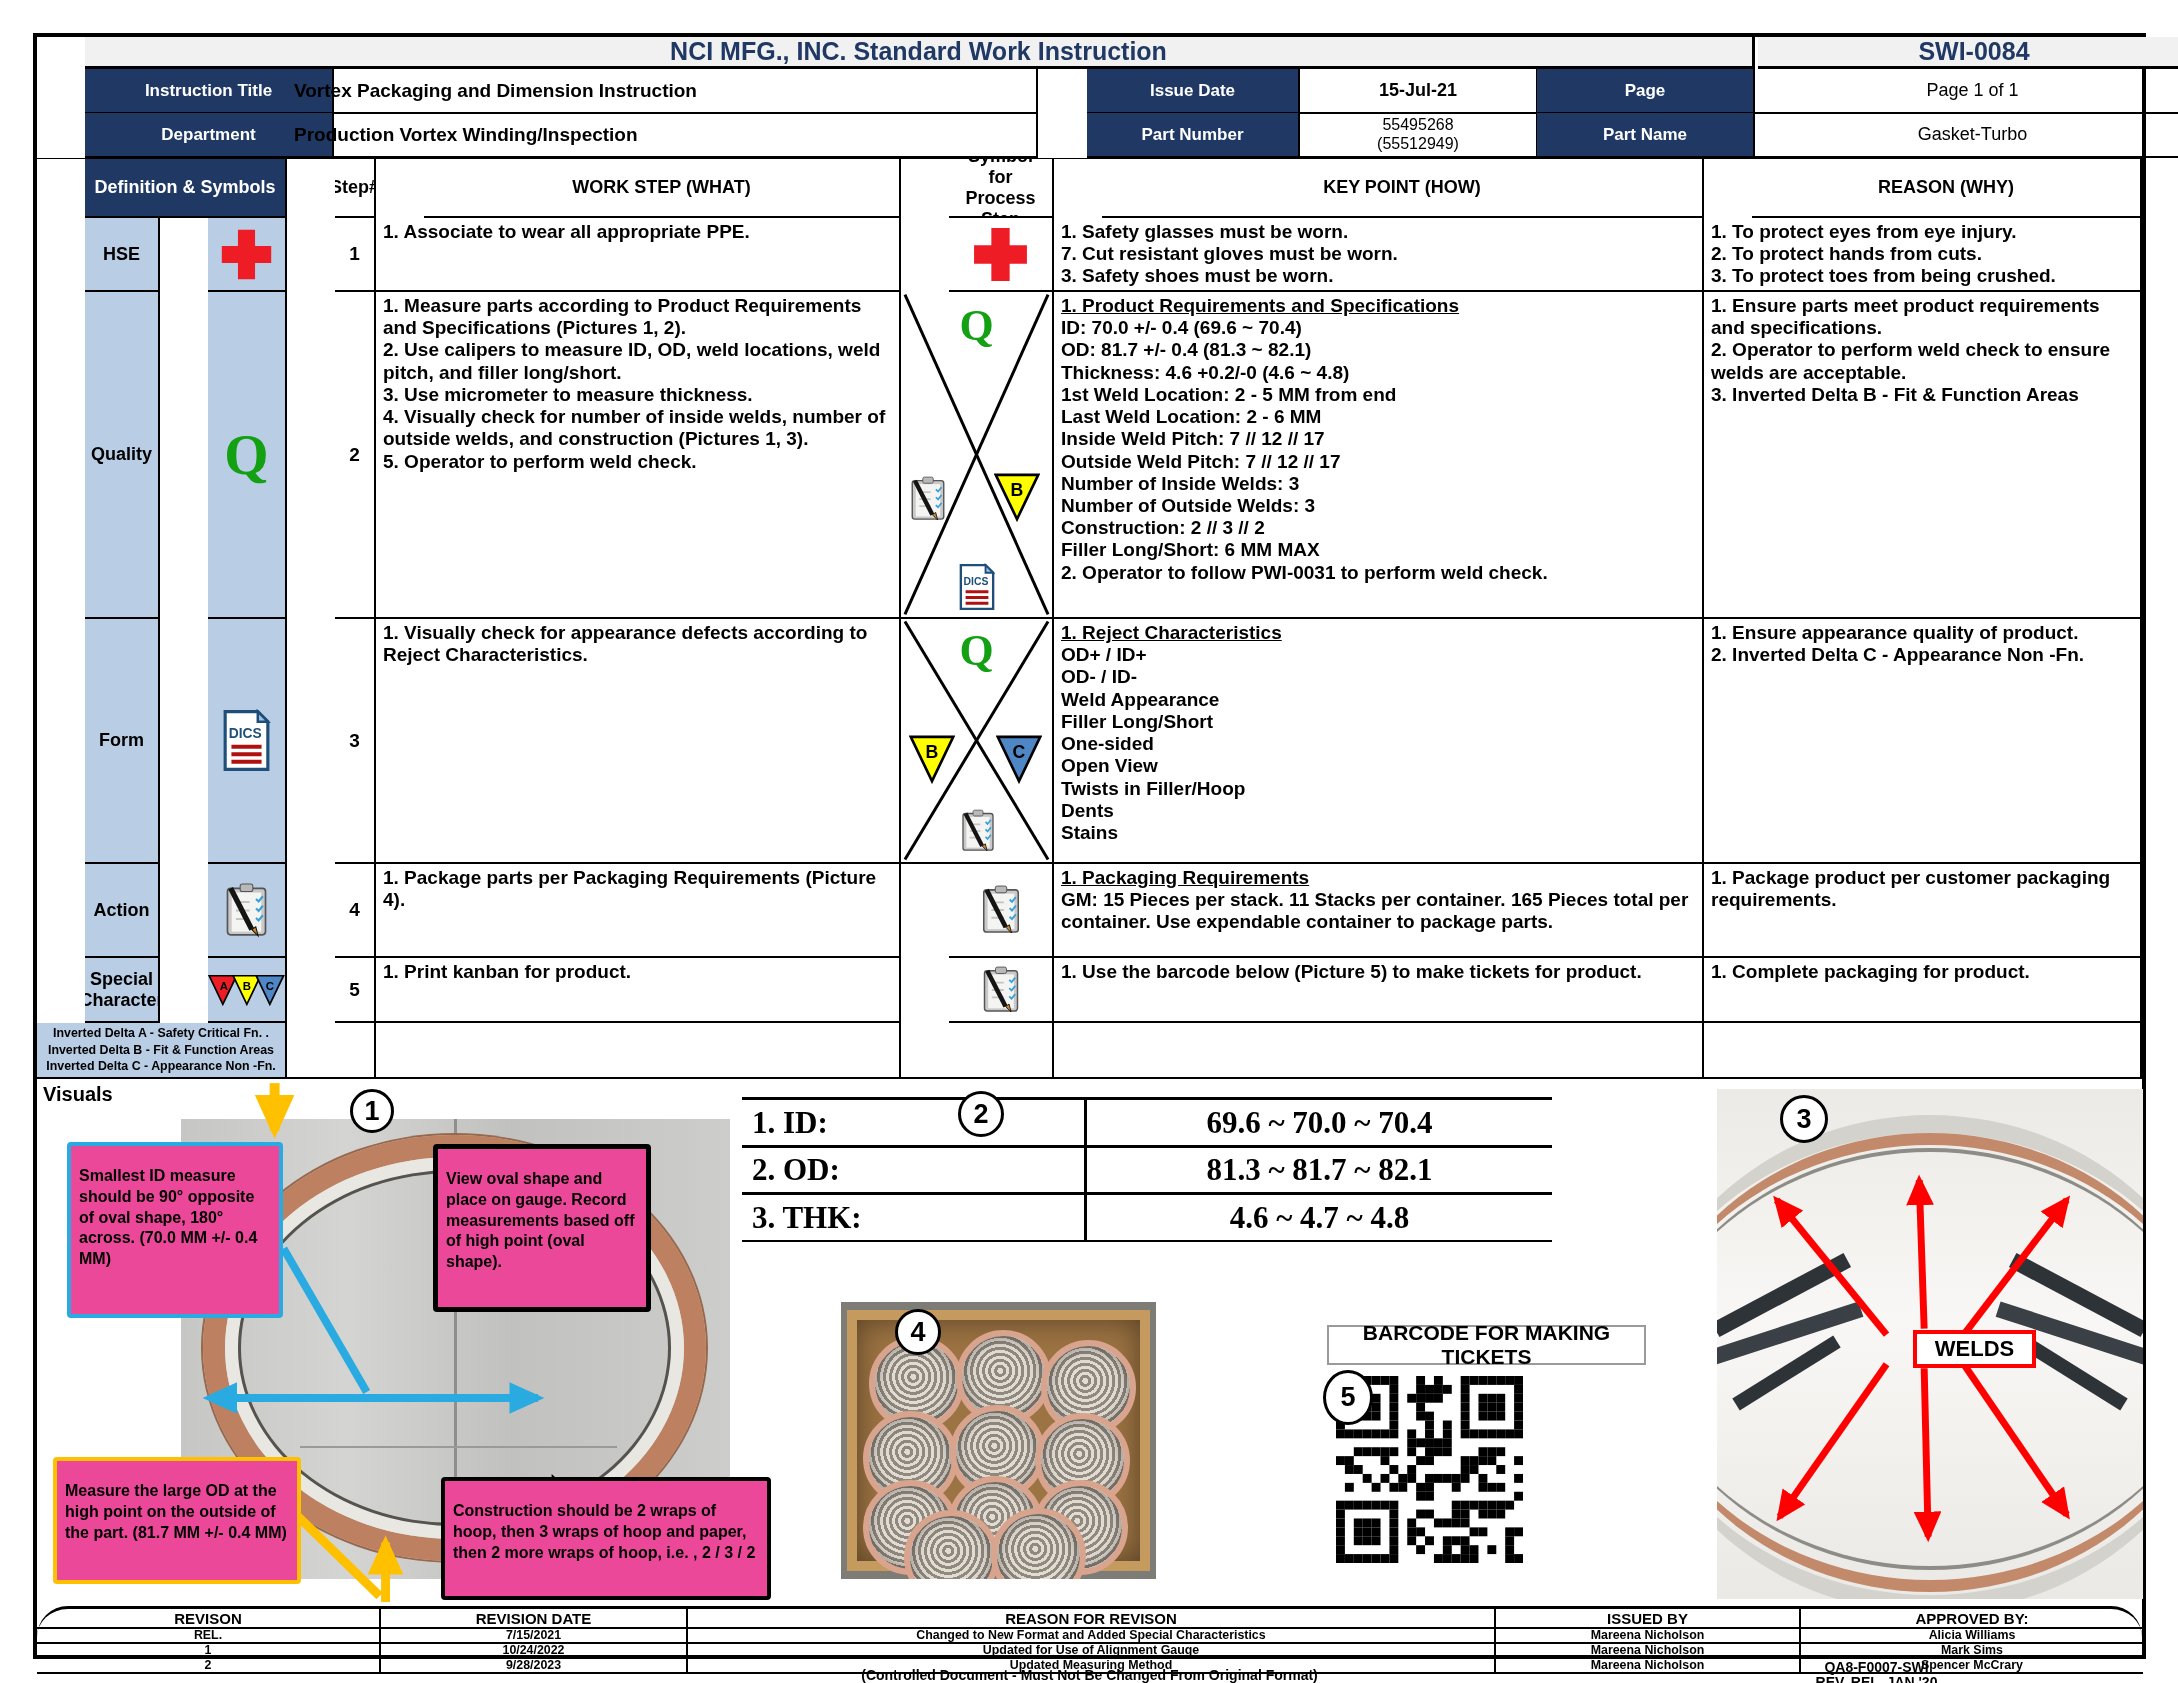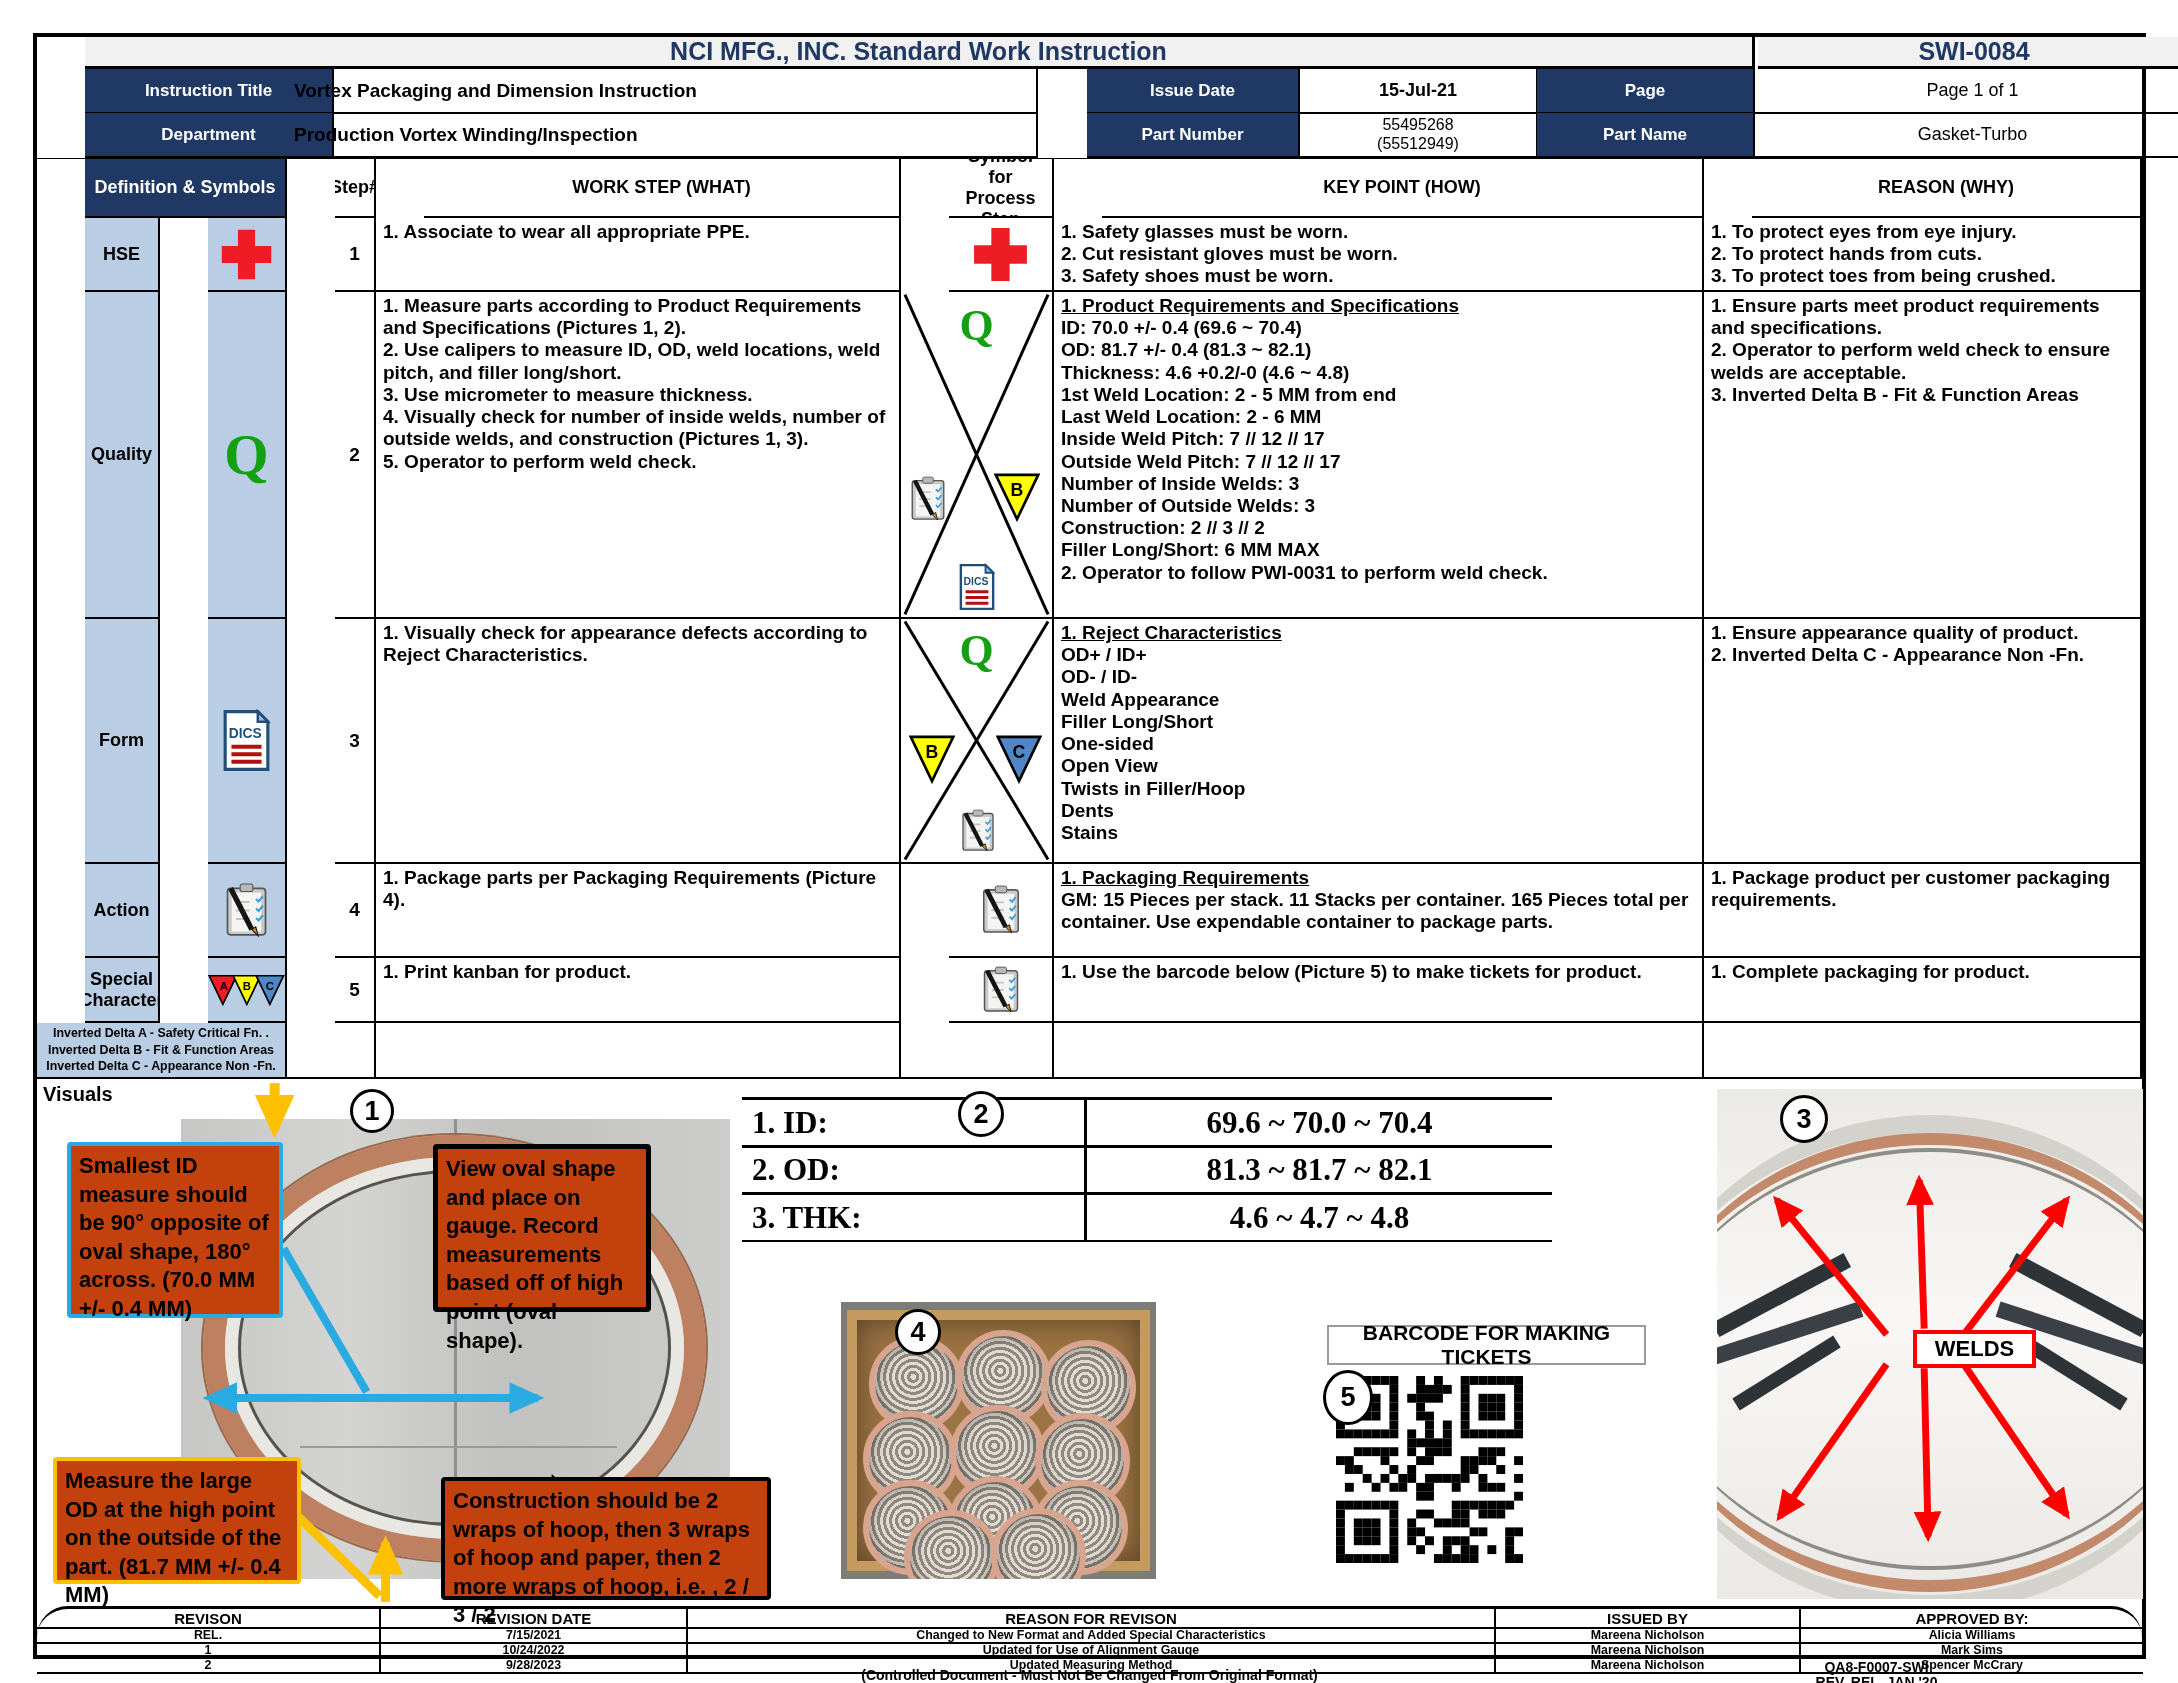--- a/index.html
+++ b/index.html
@@ -30,21 +30,21 @@
   .khead{text-decoration:underline;}
   .deflabel{font-size:18px;font-weight:bold;}
   .defs-small{font-size:12.4px;font-weight:bold;line-height:1.35;padding:2px 4px;text-align:center;}
   .qletter{font-family:"Liberation Serif",serif;color:#13a013;font-weight:bold;}
   .xsvg{position:absolute;left:0;top:0;}
   .xicon{position:absolute;}
   
   .visuals{left:0;top:1042px;width:2105px;height:528px;overflow:visible;}
   .vis-label{left:6px;top:4px;font-size:20px;font-weight:bold;}
   .circ{border:3px solid #000;border-radius:50%;background:#fff;font-size:27px;font-weight:bold;z-index:5;}
-  .callout{border-radius:4px;background:#c2410c;font-size:22px;font-weight:bold;line-height:1.3;padding:6px 8px;z-index:4;}
+  .callout{border-radius:4px;background:#ec4899;font-size:16px;font-weight:bold;line-height:1.3;padding:20px 8px;z-index:4;}
   .photo{overflow:hidden;z-index:1;}
   .mt-line{background:#000;z-index:2;}
   .mlabel{font-family:"Liberation Serif",serif;font-size:31px;font-weight:bold;}
   .mval{font-family:"Liberation Serif",serif;font-size:31px;font-weight:bold;text-align:center;}
   .ringstack{position:absolute;border-radius:50%;
      background:repeating-radial-gradient(circle at 46% 42%, #e2dbd2 0 3px, #8f897f 3px 6px);
      border:6px solid #d8a48e;box-shadow:inset 0 0 14px rgba(0,0,0,.45);}
   .arcs{position:absolute;border-radius:50%;}
   .weldbox{border:4px solid #f00;background:#fff;font-size:22px;font-weight:bold;z-index:4;}
   .overlay{position:absolute;left:0;top:0;z-index:3;pointer-events:none;}
@@ -125,21 +125,21 @@
     <div class="tc txt">
         <div>1. Associate to wear all appropriate PPE.</div>
       </div>
     <div class="tc cc">
       <svg width="61" height="61" viewBox="0 0 60 60">
           <path d="M21 4 h18 v17 h17 v18 h-17 v17 h-18 v-17 h-17 v-18 h17 z" fill="#ee1c25"></path>
         </svg>
     </div>
     <div class="tc txt">
         <div>1. Safety glasses must be worn.</div>
-        <div>2. Cut resistant gloves must be worn.</div>
+        <div>7. Cut resistant gloves must be worn.</div>
         <div>3. Safety shoes must be worn.</div>
       </div>
     <div class="tc txt">
         <div>1. To protect eyes from eye injury.</div>
         <div>2. To protect hands from cuts.</div>
         <div>3. To protect toes from being crushed.</div>
       </div>
 
     <div class="tc blue cc deflabel">Quality</div>
     <div class="tc blue cc">

